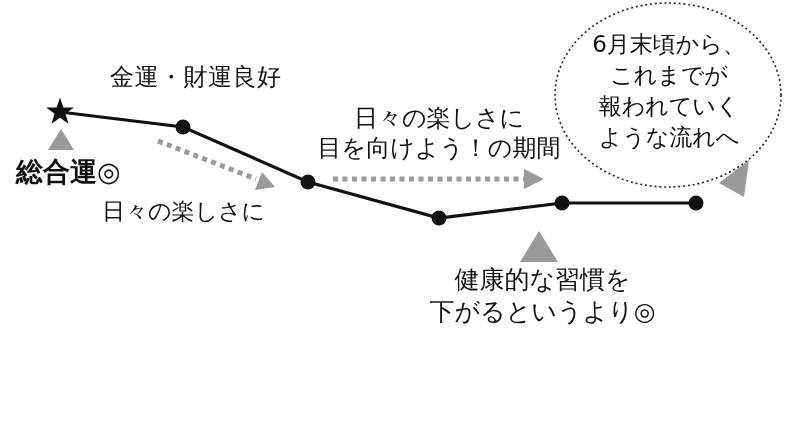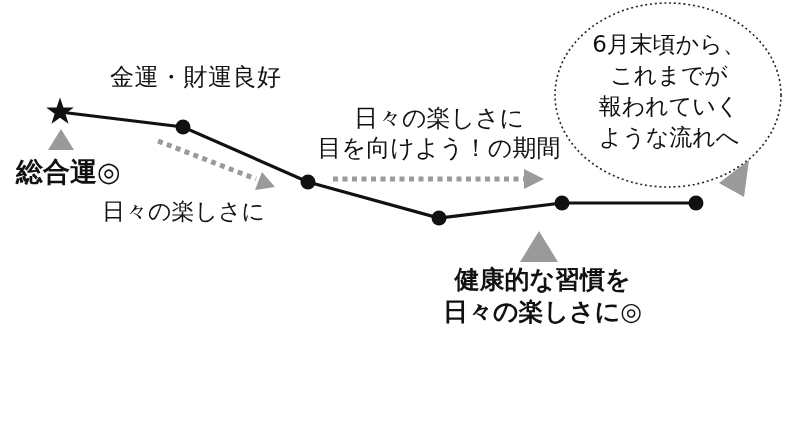--- a/index.html
+++ b/index.html
@@ -10,21 +10,21 @@
   }
   .layer { position:absolute; inset:0; }
   .note { position:absolute; white-space:nowrap; }
   .center { text-align:center; white-space:normal; }
   .money-luck   { left:110px; top:61px;  font-size:24px; font-weight:400; letter-spacing:0.5px; }
   .overall-luck { left:16px;  top:154px; font-size:27px; font-weight:700; }
   .settling     { left:102px; top:196px; font-size:23px; line-height:30px; }
   .enjoy        { left:303px; top:103px; width:272px; font-size:24px; line-height:30px; }
   .bubble-text  { left:556px; top:29px;  width:226px; font-size:23px; line-height:31px; }
   .bottom-block { left:290px; top:264px; width:505px; font-size:23px; line-height:33px; }
-  .bottom-block .bold-line { font-size:25px; font-weight:700; line-height:32px; }
+  .bottom-block .bold-line { font-size:25px; font-weight:400; line-height:32px; }
   sup.ast { font-size:14px; vertical-align:super; line-height:0; }
 </style>
 </head>
 <body>
 
 <div class="stage">
 
   <svg class="layer" viewBox="0 0 800 435">
 
     <ellipse cx="668" cy="95" rx="113" ry="92" fill="#ffffff" stroke="#222222" stroke-width="1.6" stroke-dasharray="2 2.8"></ellipse>
@@ -65,16 +65,16 @@
 
   <div class="note bubble-text center">
     <div>6月末頃から、</div>
     <div>これまでが</div>
     <div>報われていく</div>
     <div>ような流れへ</div>
   </div>
 
   <div class="note bottom-block center">
     <div class="bold-line">健康的な習慣を</div>
-    <div class="bold-line">日々の楽しさに◎</div>
+    <div class="bold-line">下がるというより◎</div>
   </div>
 
 </div>
 
 </body></html>

